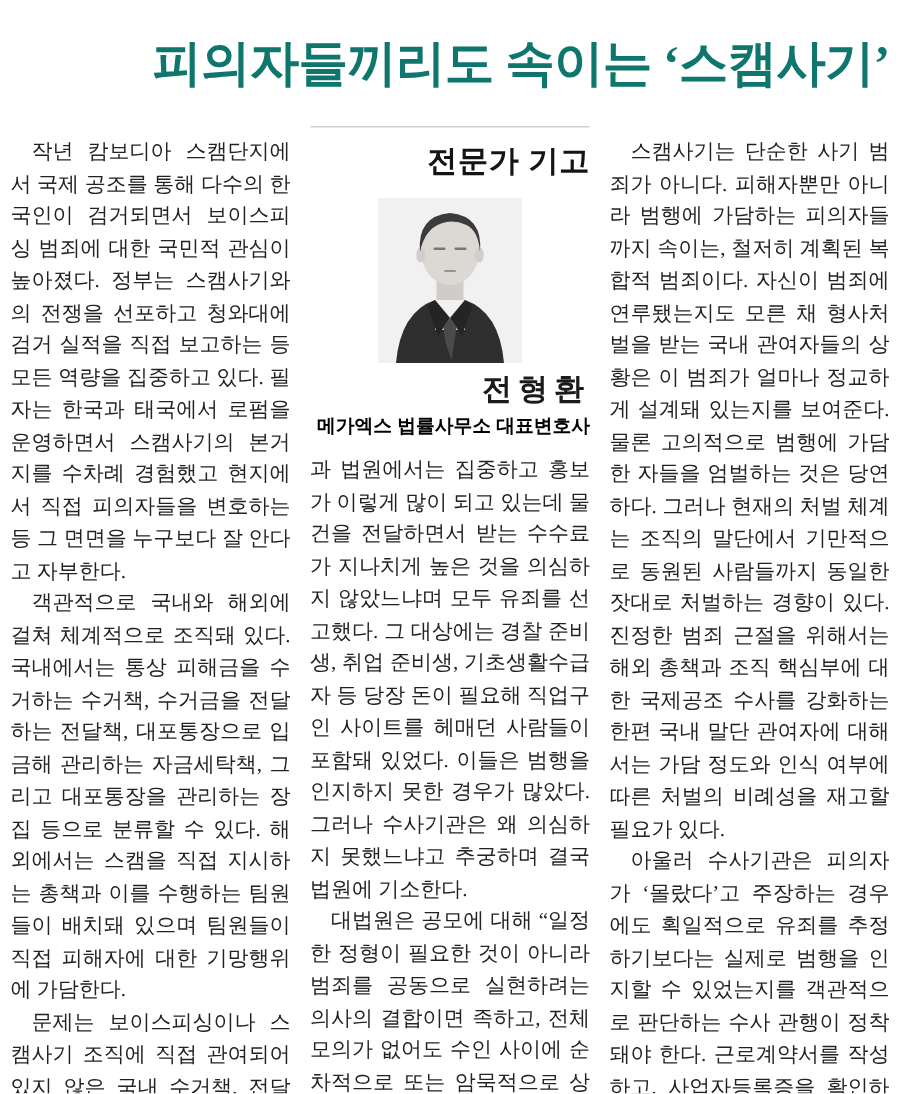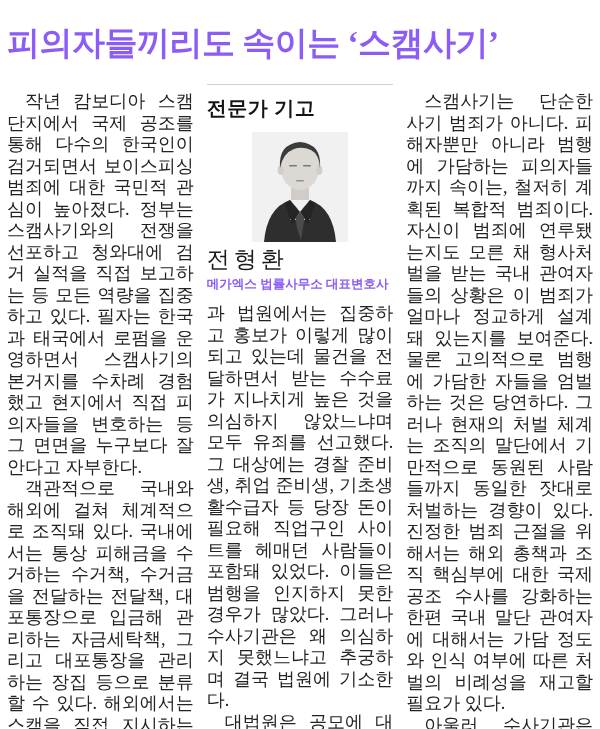--- a/index.html
+++ b/index.html
@@ -13,89 +13,89 @@
     height: 729px;
     background: #fff;
     overflow: hidden;
     font-family: "Liberation Serif", "DejaVu Serif", serif;
     color: #222;
     box-sizing: border-box;
     padding: 16px 7px 0 7px;
   }
   .headline {
     margin: 6px 0 0 0;
-    text-align: left;
+    text-align: right;
     font-size: 33px;
     line-height: 42px;
     font-weight: 700;
     letter-spacing: -0.5px;
-    color: #8b5cf6;
+    color: #0f766e;
     font-family: "Liberation Serif", "DejaVu Serif", serif;
   }
   .columns {
     display: flex;
     gap: 13px;
     margin-top: 20px;
     align-items: stretch;
   }
   .col {
     flex: 1 1 0;
     min-width: 0;
   }
   .col-side { padding-top: 7px; }
   p.para {
     margin: 0;
-    font-size: 18px;
+    font-size: 14px;
     line-height: 21.5px;
     text-align: justify;
     text-indent: 1em;
     color: #222;
     word-break: break-all;
   }
   p.para.cont { text-indent: 0; }
 
   
   .byline-box {
     border-top: 1px solid #cfcfcf;
-    text-align: left;
+    text-align: right;
   }
   .kicker {
     margin-top: 10px;
     font-family: "Liberation Sans", "DejaVu Sans", sans-serif;
     font-weight: 700;
     font-size: 20px;
     line-height: 26px;
     color: #141414;
     letter-spacing: 0.5px;
   }
   .photo-frame {
     width: 96px;
     height: 110px;
     margin: 11px auto 6px auto;
     background: #f1f1f1;
     overflow: hidden;
   }
   .photo-frame svg { display: block; }
   .author-name {
     margin-top: 3px;
-    font-size: 23px;
+    font-size: 20px;
     line-height: 24px;
-    font-weight: 400;
+    font-weight: 700;
     letter-spacing: 4px;
     color: #1b1b1b;
     font-family: "Liberation Serif", "DejaVu Serif", serif;
   }
   .author-title {
     margin-top: 4px;
     margin-bottom: 11px;
     font-family: "Liberation Sans", "DejaVu Sans", sans-serif;
     font-weight: 700;
     font-size: 12.5px;
     line-height: 16px;
-    color: #8b5cf6;
+    color: #000000;
   }
 </style>
 </head>
 <body>
 
 <div class="page">
 
   <h1 class="headline">피의자들끼리도 속이는 ‘스캠사기’</h1>
 
   <div class="columns">

